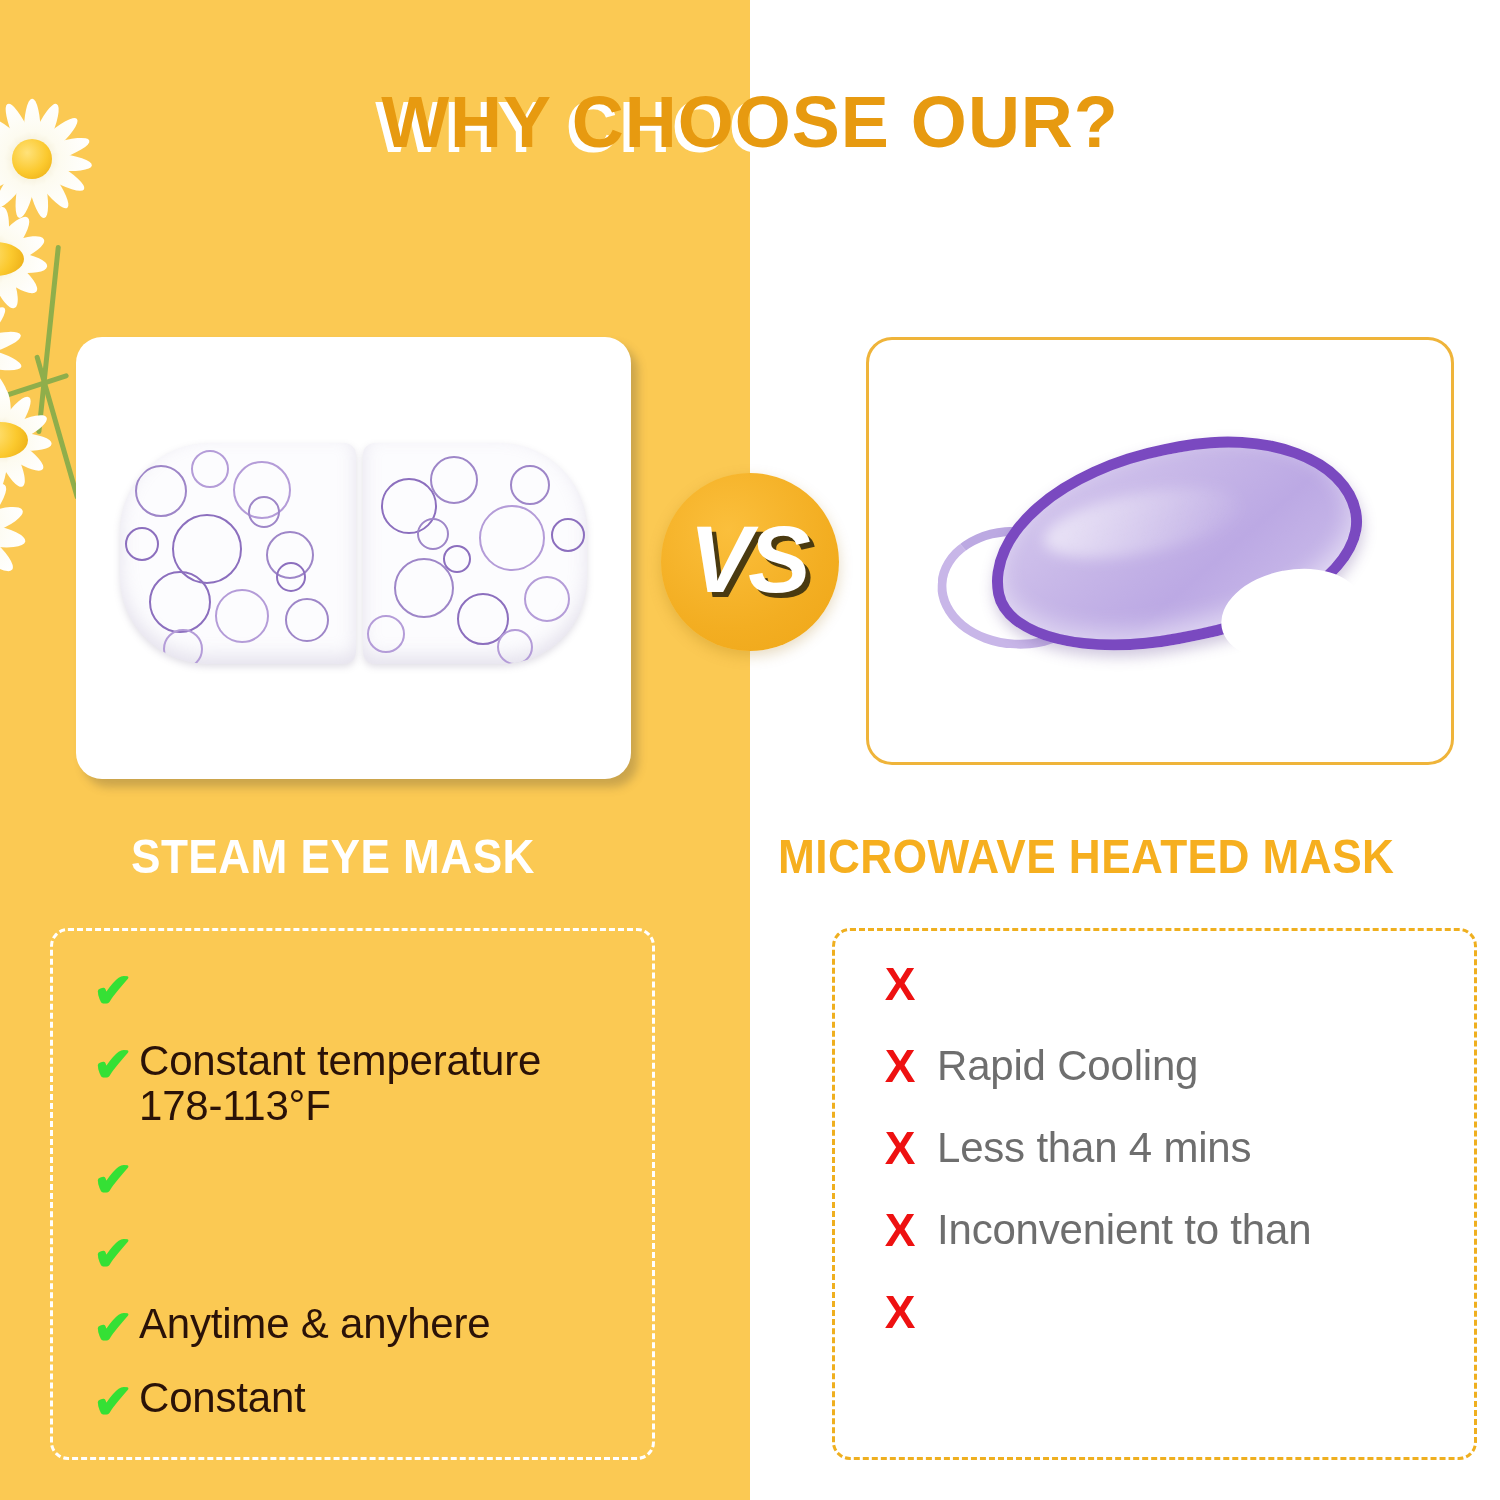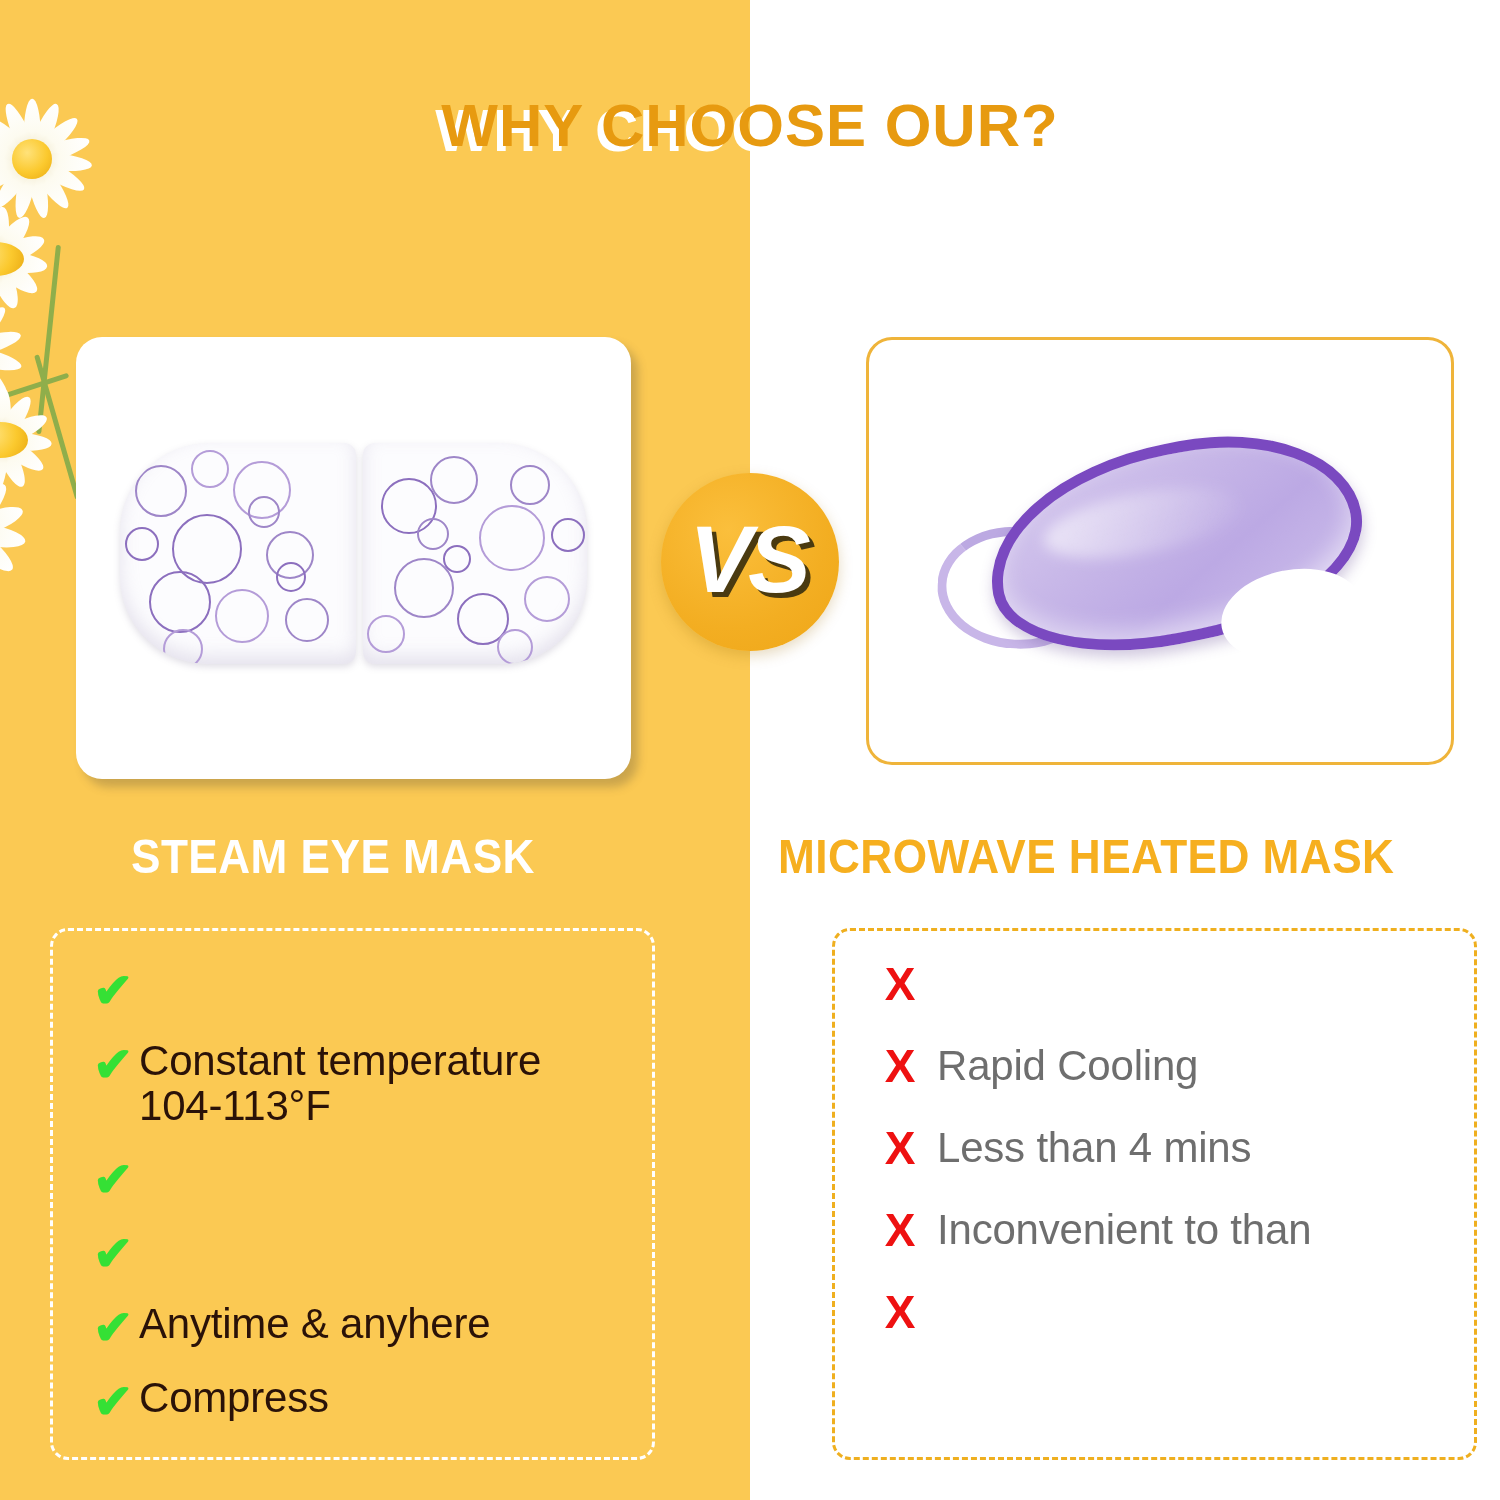--- a/index.html
+++ b/index.html
@@ -35,25 +35,25 @@
   .core{
     position:absolute;left:50%;top:50%;transform:translate(-50%,-50%);
     border-radius:50%;
     background:radial-gradient(circle at 38% 34%,#FFE27A 0%,#FBC92E 55%,#E9A911 100%);
   }
   .stem{position:absolute;background:#8FAE4B;border-radius:3px;transform-origin:50% 0%;}
   .bud-core{position:absolute;border-radius:50%;background:#8FC05A;}
 
   
   .title{
-    position:absolute;top:91px;left:0;width:1500px;
+    position:absolute;top:81px;left:0;width:1500px;
     text-align:center;
     font-family:"Liberation Sans", sans-serif;
     font-weight:bold;
-    font-size:60px;
+    font-size:72px;
     letter-spacing:1px;
     color:#E79A10;
     text-shadow:-6px 5px 0 #ffffff;
     white-space:nowrap;
   }
 
   
   .card-left{
     position:absolute;left:76px;top:337px;width:555px;height:442px;
     background:#ffffff;border-radius:26px;
@@ -344,35 +344,35 @@
   <div class="head head-left">STEAM EYE MASK</div>
   <div class="head head-right">MICROWAVE HEATED MASK</div>
 
   <div class="box box-left">
     <div class="flist">
       <div class="frow">
         <span class="mark-ok">✔</span>
       </div>
       <div class="frow">
         <span class="mark-ok">✔</span>
-        <span class="ftext">Constant temperature 104-113°F</span>
+        <span class="ftext">Constant temperature 178-113°F</span>
       </div>
       <div class="frow">
         <span class="mark-ok">✔</span>
       </div>
       <div class="frow">
         <span class="mark-ok">✔</span>
       </div>
       <div class="frow">
         <span class="mark-ok">✔</span>
         <span class="ftext">Anytime &amp; anyhere</span>
       </div>
       <div class="frow">
         <span class="mark-ok">✔</span>
-        <span class="ftext">Compress</span>
+        <span class="ftext">Constant</span>
       </div>
     </div>
   </div>
 
   <div class="box box-right">
     <div class="flist" style="padding-top:30px;padding-left:28px;">
       <div class="frow-r">
         <span class="mark-no">X</span>
       </div>
       <div class="frow-r">

